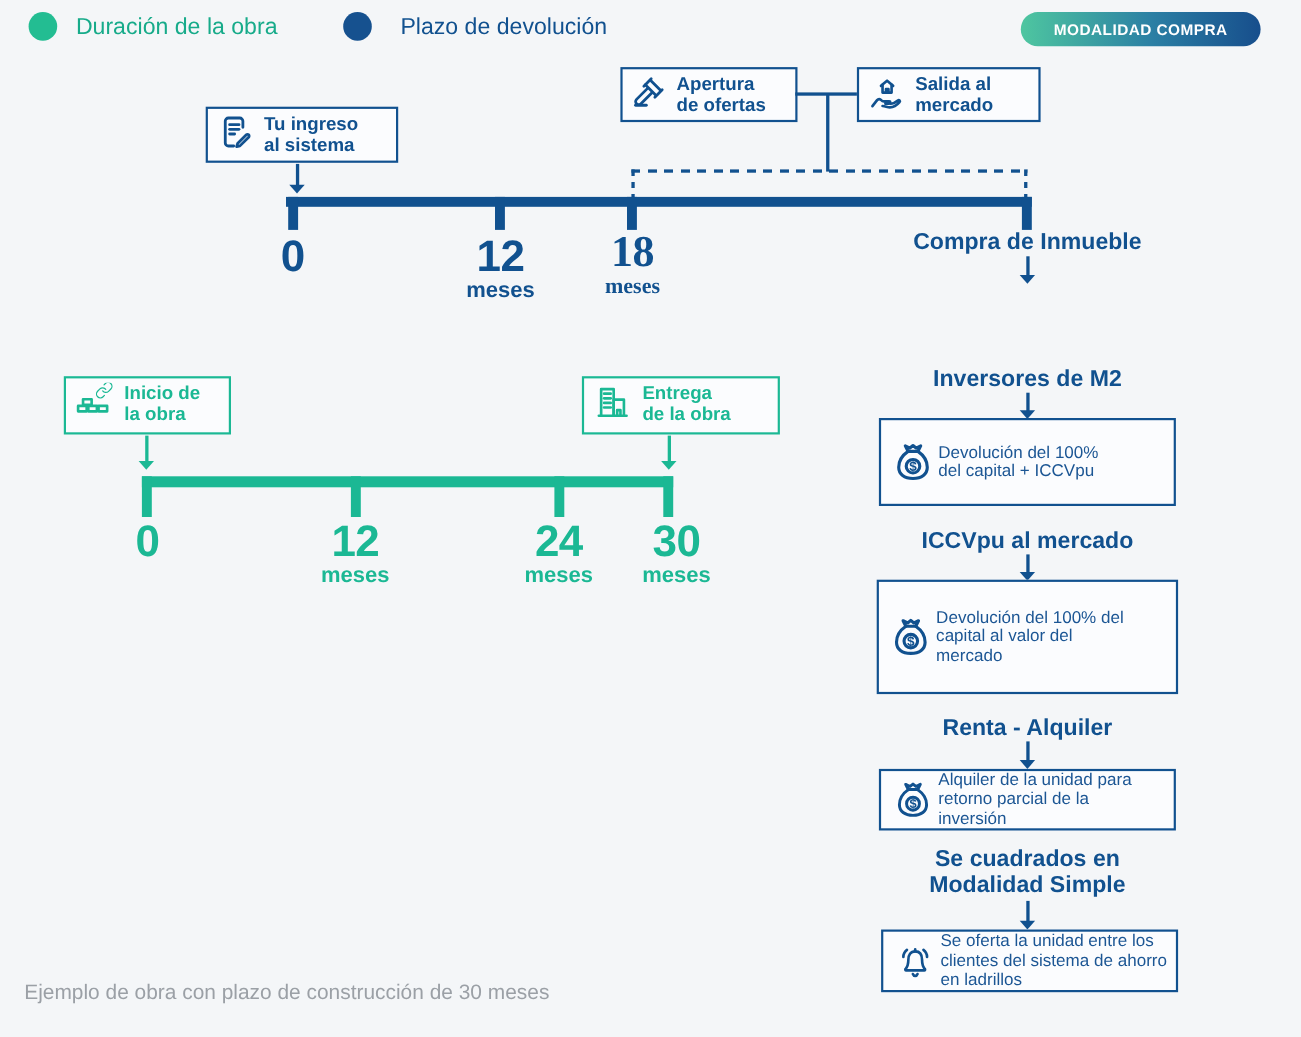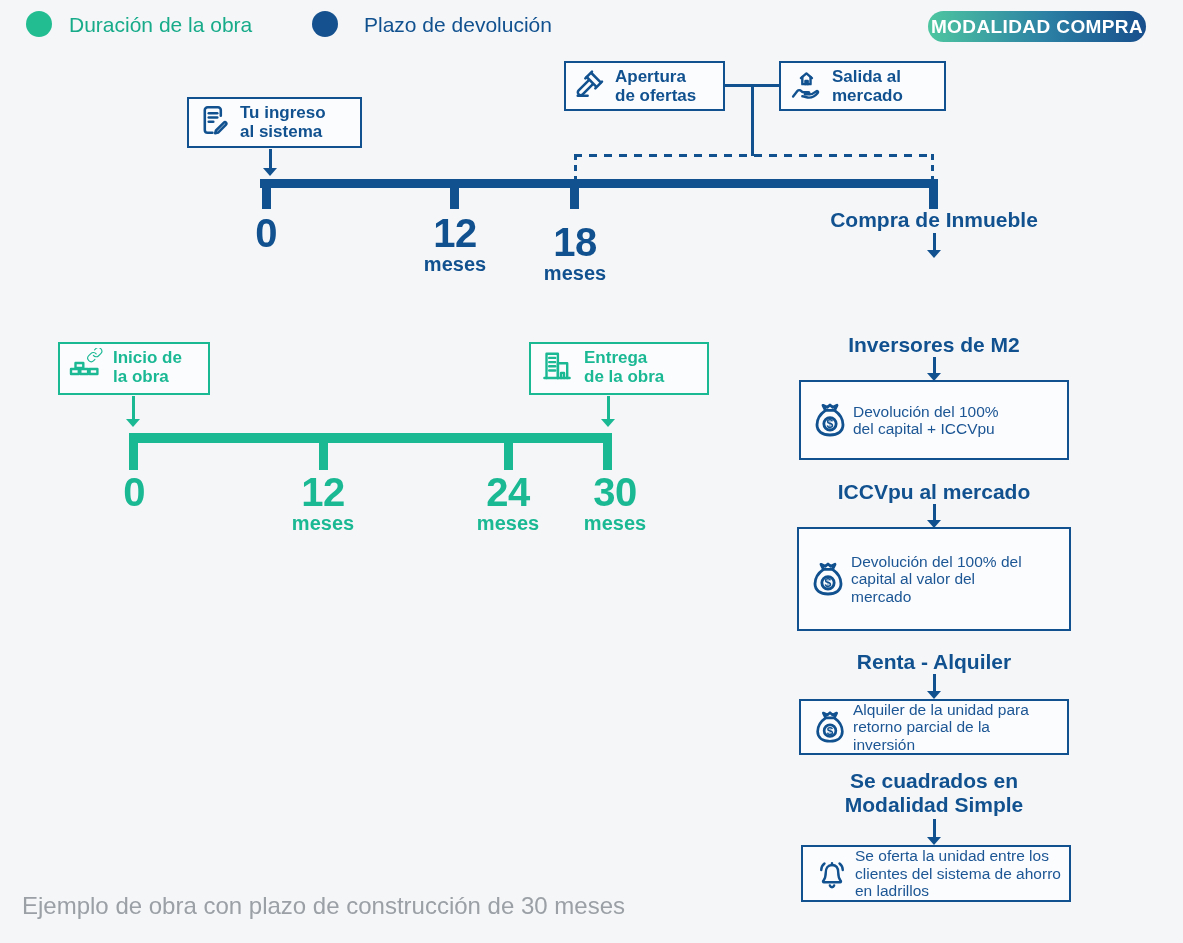--- a/index.html
+++ b/index.html
@@ -17,21 +17,21 @@
   .dot{position:absolute;width:26px;height:26px;border-radius:50%;}
   .dot.green{background:#23bd92;}
   .dot.blue{background:#16518f;}
   .legend-label{position:absolute;font-size:21px;font-weight:500;white-space:nowrap;}
   .legend-label.green{color:#17ab8a;}
   .legend-label.blue{color:var(--blue);}
 
   
   .badge{position:absolute;left:928px;top:11px;width:218px;height:31px;border-radius:16px;
     background:linear-gradient(90deg,#4ec6a0 0%,#2b7fa4 55%,#174e8c 100%);
-    color:#fff;font-weight:700;font-size:19px;letter-spacing:.4px;
+    color:#fff;font-weight:700;font-size:14px;letter-spacing:.4px;
     display:flex;align-items:center;justify-content:center;}
 
   
   .node{position:absolute;display:flex;align-items:flex-start;gap:9px;background:var(--box-bg);
     border:2px solid;padding:4px 8px;}
   .node.blue{border-color:var(--blue);color:var(--blue);}
   .node.green{border-color:var(--green);color:var(--green);}
   .node .label{font-weight:700;font-size:17px;line-height:1.12;}
   .node svg{flex-shrink:0;display:block;}
 
@@ -63,21 +63,21 @@
 
   
   .step-title{position:absolute;left:784px;width:300px;text-align:center;
     font-size:21px;font-weight:700;color:var(--blue);line-height:1.15;}
   .step-title.wrap{left:834px;width:200px;}
   .stepbox{position:absolute;display:flex;align-items:center;background:var(--box-bg);
     border:2px solid var(--blue);color:var(--blue);padding:4px 6px;}
   .stepbox .ic{width:46px;display:flex;justify-content:center;flex-shrink:0;}
   .stepbox .txt{font-size:15.5px;line-height:1.12;color:#1c5694;}
 
-  .footnote{position:absolute;left:22px;top:892px;color:var(--muted);font-size:24px;}
+  .footnote{position:absolute;left:22px;top:892px;color:var(--muted);font-size:19px;}
 </style>
 </head>
 <body>
 
 <div class="canvas">
 
   <span class="dot green" style="left:26px;top:11px;"></span>
   <span class="legend-label green" style="left:69px;top:13px;">Duración de la obra</span>
   <span class="dot blue" style="left:312px;top:11px;"></span>
   <span class="legend-label blue" style="left:364px;top:13px;">Plazo de devolución</span>
@@ -138,21 +138,21 @@
   <div class="tick blue" style="left:570px;top:179px;height:30px;"></div>
   <div class="tick blue" style="left:929px;top:179px;height:30px;"></div>
 
   <div class="tlab blue" style="left:216px;top:213px;">
     <div class="num">0</div>
   </div>
   <div class="tlab blue" style="left:405px;top:213px;">
     <div class="num">12</div>
     <div class="unit">meses</div>
   </div>
-  <div class="tlab blue" style="left:525px;top:222px;">
+  <div class="tlab blue" style="left:525px;top:209px;font-family:Liberation Serif, serif;">
     <div class="num">18</div>
     <div class="unit">meses</div>
   </div>
 
   <div class="step-title" style="top:208px;">Compra de Inmueble</div>
   <div class="arrow blue" style="left:927px;top:233px;height:25px;"></div>
 
   <div class="step-title" style="top:333px;">Inversores de M2</div>
   <div class="arrow blue" style="left:927px;top:357px;height:24px;"></div>
   <div class="stepbox" style="left:799px;top:380px;width:270px;height:80px;">

